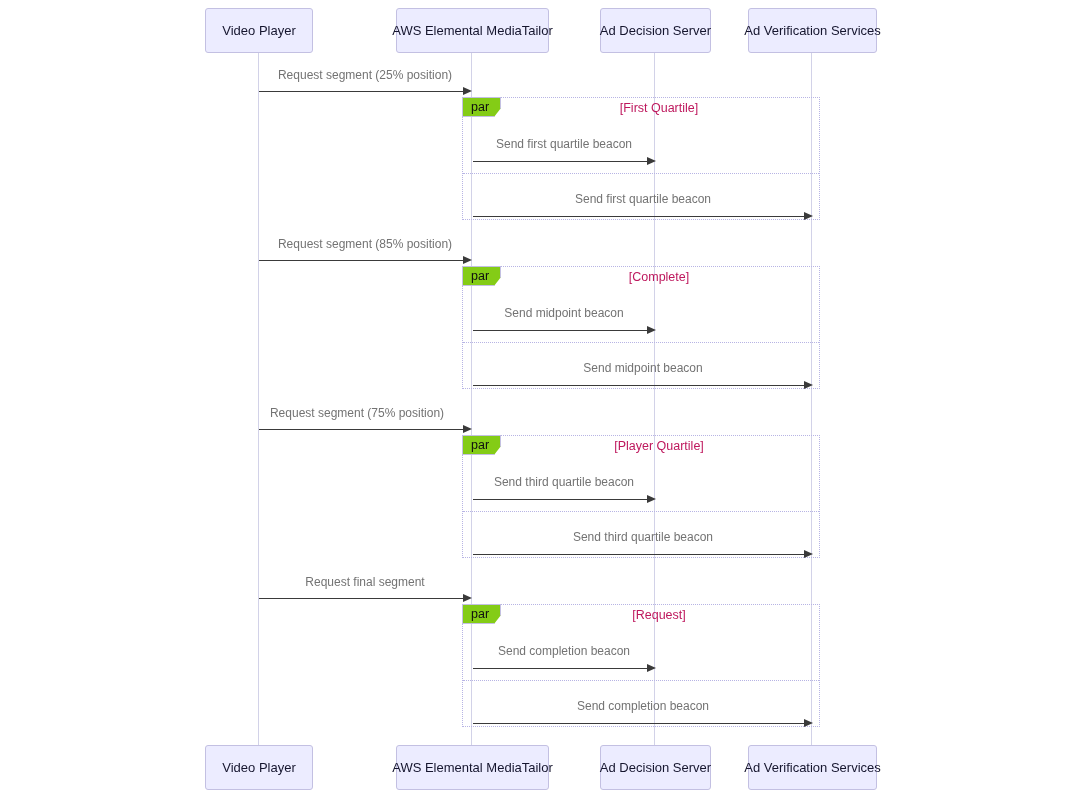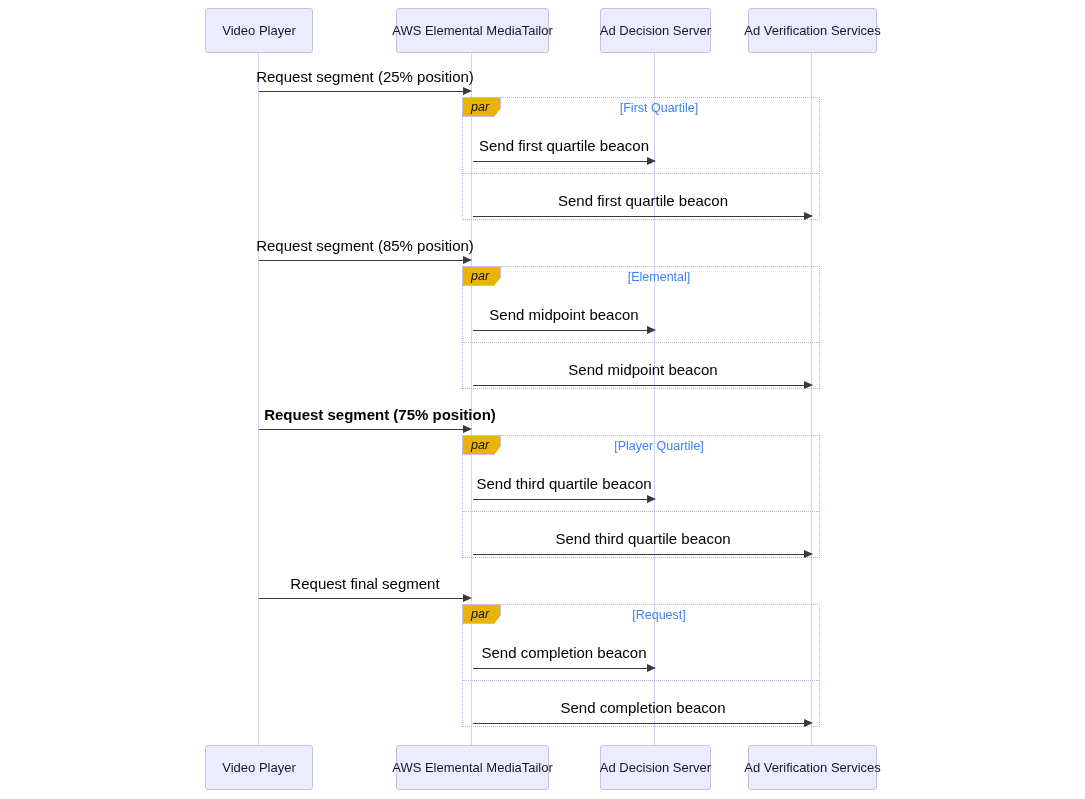--- a/index.html
+++ b/index.html
@@ -5,37 +5,37 @@
   html,body { margin:0; padding:0; background:#ffffff; }
   body { font-family:"Liberation Sans","DejaVu Sans",sans-serif; }
   .stage { position:relative; width:1085px; height:799px; background:#ffffff; overflow:hidden; }
 
   .lifeline { position:absolute; top:53px; height:692px; width:1px; background:#d2d2e8; }
 
   .actor { position:absolute; height:45px; background:#ECECFF; border:1px solid #c3c0e2;
            border-radius:3px; display:flex; align-items:center; justify-content:center;
            font-size:13px; color:#15152e; box-sizing:border-box; white-space:nowrap; }
 
-  .msg-label { position:absolute; transform:translateX(-50%); font-size:15px;
-               color:#000000; white-space:nowrap; }
+  .msg-label { position:absolute; transform:translateX(-50%); font-size:12px;
+               color:#737373; white-space:nowrap; }
 
   .arrow { position:absolute; height:1px; background:#3a3a3a; }
   .arrow .head { position:absolute; right:-9px; top:-4px; width:0; height:0;
                  border-left:9px solid #3a3a3a; border-top:4px solid transparent;
                  border-bottom:4px solid transparent; }
 
   .par { position:absolute; left:462px; width:358px; height:123px;
          border:1px dotted #b7b4e4; box-sizing:border-box; }
   .par-keyword { position:absolute; top:-1px; left:-1px; width:39px; height:20px;
-                 background:#eab308; border:1px solid #c3c0e2;
+                 background:#84cc16; border:1px solid #c3c0e2;
                  clip-path:polygon(0 0,100% 0,100% 55%,82% 100%,0 100%);
                  font-size:12.5px; color:#101010; display:flex; align-items:center;
-                 padding-left:8px; box-sizing:border-box;font-style:italic; }
+                 padding-left:8px; box-sizing:border-box; }
   .par-title { position:absolute; top:3px; left:calc(50% + 18px); transform:translateX(-50%);
-               font-size:12.5px; color:#3b82f6; white-space:nowrap; }
+               font-size:12.5px; color:#be185d; white-space:nowrap; }
   .par-divider { position:absolute; left:0; right:0; top:75px; border-top:1px dotted #b7b4e4; height:0; }
 
   .par .msg-a-label { top:39px; left:101px; }
   .par .msg-a-arrow { top:63px; left:10px; width:174px; }
   .par .msg-b-label { top:94px; left:180px; }
   .par .msg-b-arrow { top:118px; left:10px; width:331px; }
 </style>
 </head>
 <body>
 
@@ -78,33 +78,33 @@
     </div>
   </div>
 
   <div class="msg-label" style="left:365px; top:237px;">Request segment (85% position)</div>
   <div class="arrow" style="left:259px; top:260px; width:204px;">
     <span class="head"></span>
   </div>
 
   <div class="par" style="top:266px;">
     <div class="par-keyword">par</div>
-    <div class="par-title">[Elemental]</div>
+    <div class="par-title">[Complete]</div>
     <div class="msg-label msg-a-label">Send midpoint beacon</div>
     <div class="arrow msg-a-arrow">
       <span class="head"></span>
     </div>
     <div class="par-divider"></div>
     <div class="msg-label msg-b-label">Send midpoint beacon</div>
     <div class="arrow msg-b-arrow">
       <span class="head"></span>
     </div>
   </div>
 
-  <div class="msg-label" style="left:380px; top:406px;font-weight:bold;">Request segment (75% position)</div>
+  <div class="msg-label" style="left:357px; top:406px;">Request segment (75% position)</div>
   <div class="arrow" style="left:259px; top:429px; width:204px;">
     <span class="head"></span>
   </div>
 
   <div class="par" style="top:435px;">
     <div class="par-keyword">par</div>
     <div class="par-title">[Player Quartile]</div>
     <div class="msg-label msg-a-label">Send third quartile beacon</div>
     <div class="arrow msg-a-arrow">
       <span class="head"></span>

